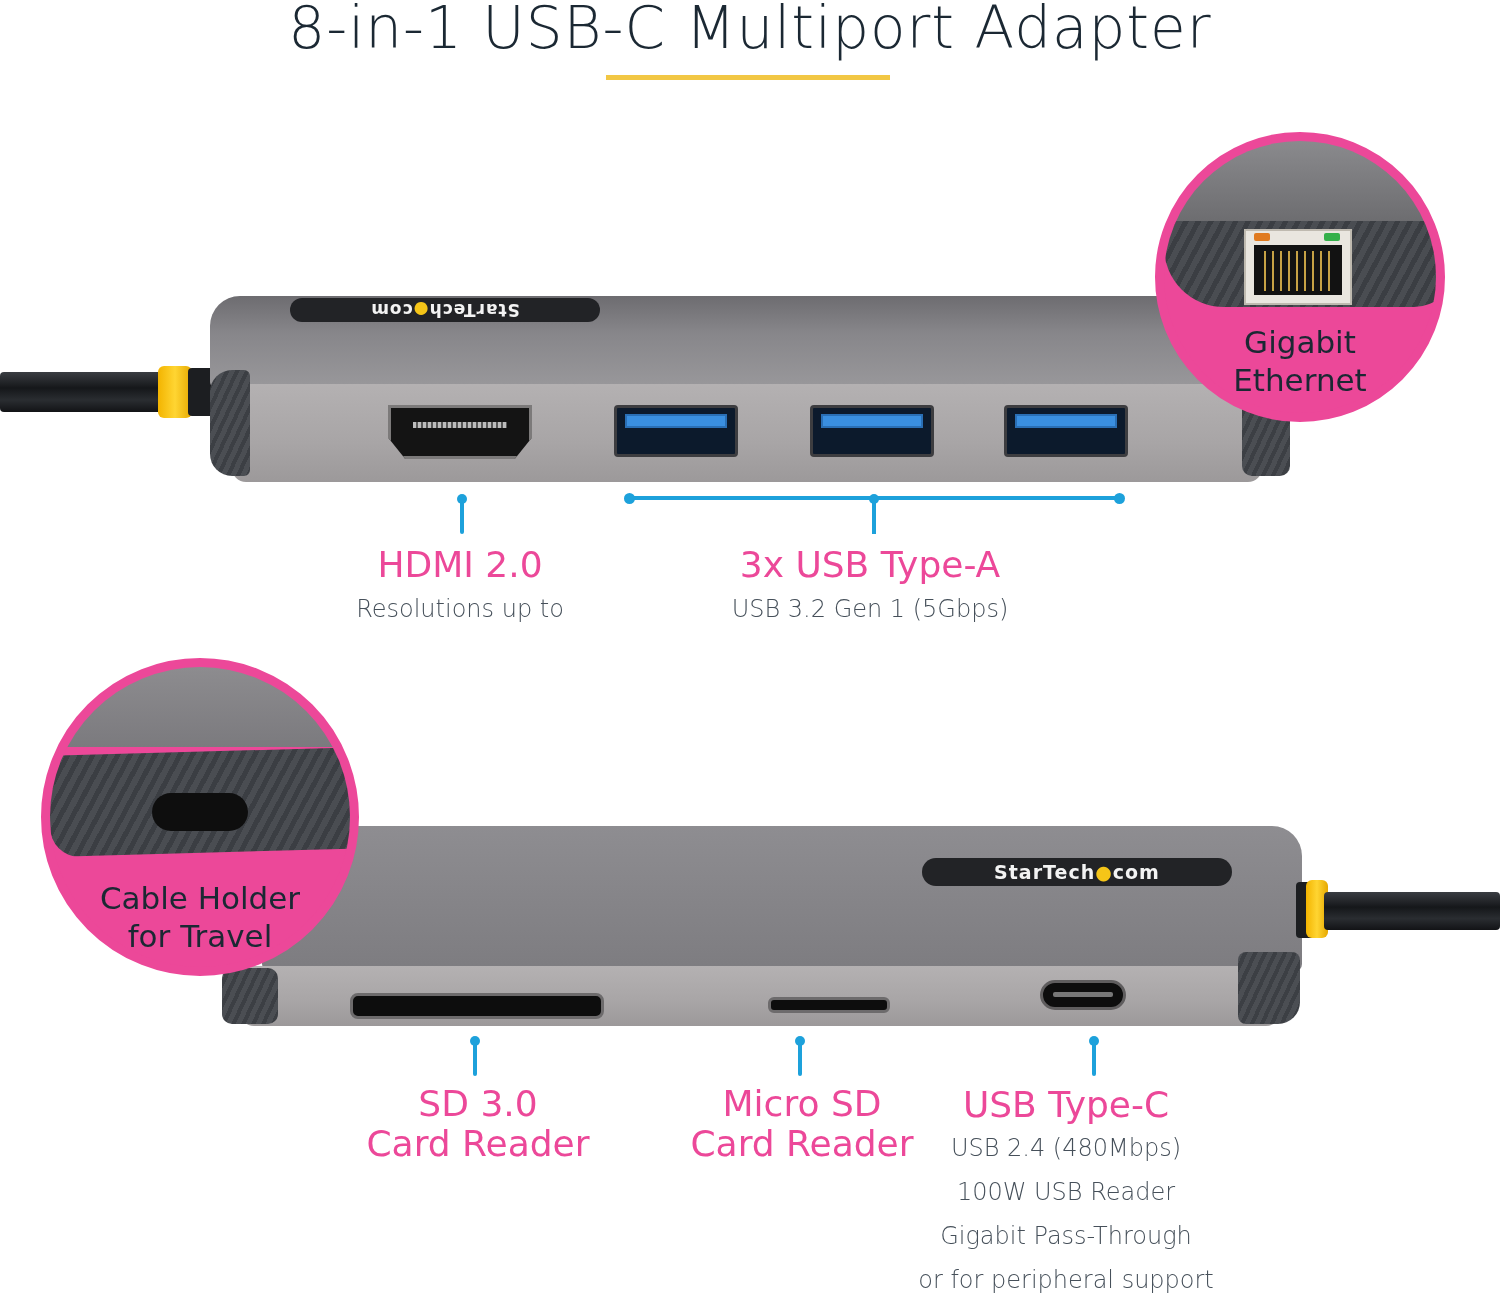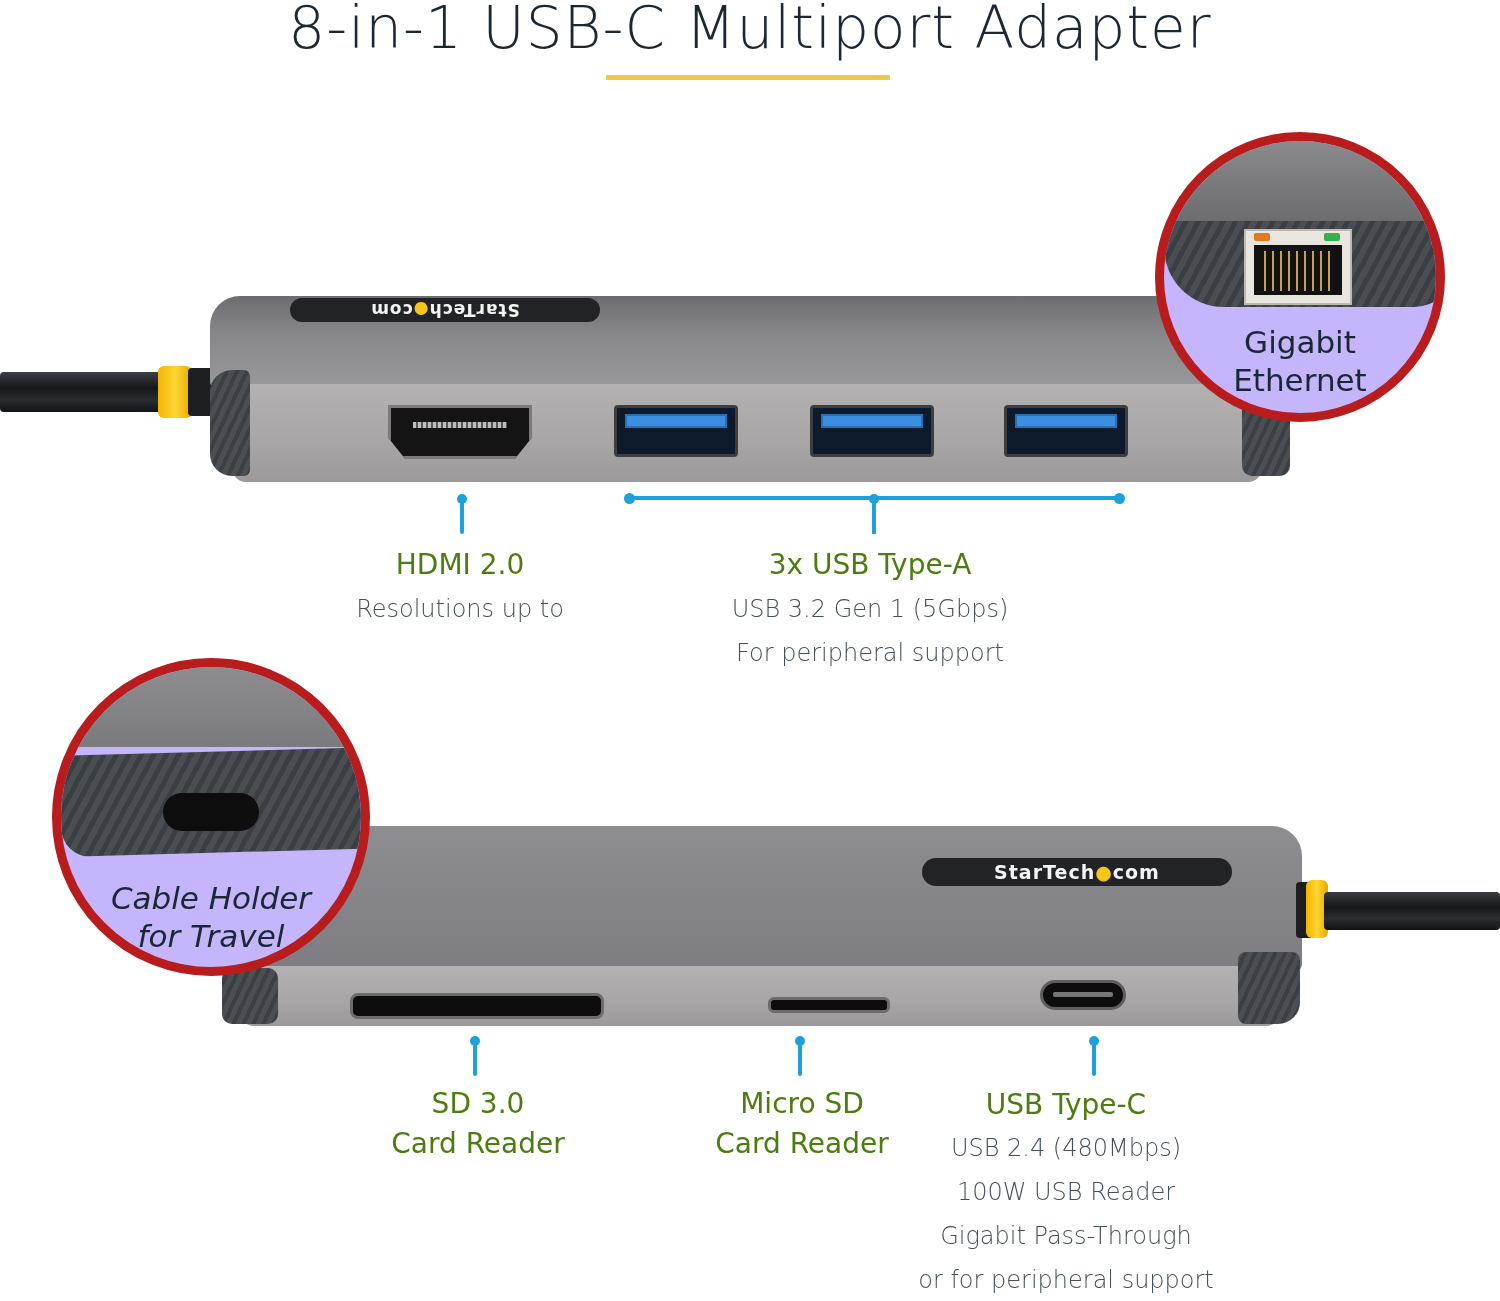--- a/index.html
+++ b/index.html
@@ -3,21 +3,21 @@
 <meta charset="utf-8">
 <style>
   html,body{margin:0;padding:0;background:#ffffff;}
   body{width:1500px;height:1301px;position:relative;overflow:hidden;font-family:"DejaVu Sans","Liberation Sans",sans-serif;color:#1f2a33;}
   .abs{position:absolute;}
   .title{left:0;width:1500px;top:-6px;text-align:center;font-size:58px;font-weight:200;letter-spacing:1px;color:#1b2833;font-family:"DejaVu Sans",sans-serif;}
   .title-rule{left:606px;top:75px;width:284px;height:5px;background:#f2c744;}
 
   
   .cap{position:absolute;text-align:center;font-family:"DejaVu Sans",sans-serif;}
-  .cap .h{font-size:28px;color:#4d7c0f;line-height:44px;font-weight:400;}
+  .cap .h{font-size:36px;color:#ec4899;line-height:44px;font-weight:400;}
   .cap .s{font-size:24px;color:#46505a;line-height:44px;font-weight:200;}
 
   
   .lead{position:absolute;width:4px;background:#1da1db;border-radius:2px;}
   .lead:before{content:"";position:absolute;left:-3px;top:-4px;width:10px;height:10px;border-radius:50%;background:#1da1db;}
   .hbar{position:absolute;height:4px;background:#1da1db;}
   .dot{position:absolute;width:11px;height:11px;border-radius:50%;background:#1da1db;}
 
   
   .cable{position:absolute;height:40px;background:linear-gradient(#3a3d42,#15171a 40%,#2a2d31 70%,#121316);border-radius:4px;}
@@ -33,21 +33,21 @@
 
   .hdmi{position:absolute;background:#141414;border:3px solid #7c7a7a;clip-path:polygon(0 0,100% 0,100% 60%,88% 100%,12% 100%,0 60%);}
   .hdmi-pins{position:absolute;left:22px;right:22px;top:14px;height:6px;background:repeating-linear-gradient(90deg,#bdbdbd 0 3px,#555 3px 5px);}
   .usba{position:absolute;background:#0c1a2c;border:3px solid #3d3d40;border-radius:4px;}
   .usba .tongue{position:absolute;left:8px;right:8px;top:6px;height:14px;background:#3a8fe0;box-shadow:inset 0 0 0 2px #2a6fb5;}
   .slot{position:absolute;background:#0d0d0d;border:3px solid #6d6b6c;}
   .usbc{position:absolute;background:#0d0d0d;border:3px solid #5f5d5e;border-radius:16px;}
   .usbc:after{content:"";position:absolute;left:10px;right:10px;top:9px;height:5px;background:#777;border-radius:2px;}
 
   
-  .inset{position:absolute;border-radius:50%;border:9px solid #b91c1c;overflow:hidden;background:#c4b5fd;box-sizing:border-box;}
+  .inset{position:absolute;border-radius:50%;border:9px solid #ec4899;overflow:hidden;background:#ec4899;box-sizing:border-box;}
   .inset .cap-in{position:absolute;left:0;right:0;text-align:center;font-size:31px;line-height:38px;color:#1b2833;font-family:"DejaVu Sans",sans-serif;}
   .rj45{position:absolute;background:#e9e6df;border:2px solid #bfbab0;}
   .rj45 .hole{position:absolute;left:8px;right:8px;top:14px;bottom:8px;background:#121212;}
   .rj45 .pins{position:absolute;left:18px;right:18px;top:20px;height:40px;background:repeating-linear-gradient(90deg,#c7a245 0 2px,transparent 2px 8px);}
   .led{position:absolute;width:16px;height:8px;border-radius:2px;}
   .ridged{position:absolute;background:repeating-linear-gradient(118deg,#4a4d52 0 6px,#3b3e43 6px 11px);}
 </style>
 </head>
 <body>
 
@@ -100,41 +100,40 @@
 <div class="dot" style="left:1114px;top:493px;"></div>
 <div class="lead" style="left:872px;top:498px;height:36px;border-radius:0;"></div>
 
 <div class="cap" style="left:300px;width:320px;top:543px;">
   <div class="h">HDMI 2.0</div>
   <div class="s">Resolutions up to</div>
 </div>
 <div class="cap" style="left:680px;width:380px;top:543px;">
   <div class="h">3x USB Type-A</div>
   <div class="s">USB 3.2 Gen 1 (5Gbps)</div>
-  <div class="s">For peripheral support</div>
 </div>
 
 <div>
   <div class="dev-top" style="left:262px;top:826px;width:1040px;height:146px;border-radius:10px 30px 8px 8px;background:linear-gradient(#8e8d91,#7d7c80);"></div>
   <div class="logo" style="left:922px;top:858px;width:310px;height:28px;font-size:19px;line-height:28px;">
     <span>StarTech</span><span class="o">●</span><span>com</span>
   </div>
   <div class="dev-face" style="left:240px;top:966px;width:1040px;height:60px;border-radius:0 0 14px 14px;"></div>
   <div class="endcap" style="left:222px;top:968px;width:56px;height:56px;"></div>
   <div class="endcap" style="left:1238px;top:952px;width:62px;height:72px;border-radius:8px 8px 22px 8px;"></div>
   <div class="cable-boot" style="left:1296px;top:882px;width:22px;height:56px;"></div>
   <div class="cable-ring" style="left:1306px;top:880px;width:22px;height:58px;"></div>
   <div class="cable" style="left:1324px;top:892px;width:176px;height:38px;"></div>
 
   <div class="slot" style="left:350px;top:993px;width:248px;height:20px;border-radius:8px;"></div>
   <div class="slot" style="left:768px;top:997px;width:116px;height:10px;border-radius:6px;"></div>
   <div class="usbc" style="left:1040px;top:980px;width:80px;height:24px;"></div>
 </div>
 
-<div class="inset" style="left:52px;top:658px;width:318px;height:318px;font-style:italic;">
+<div class="inset" style="left:41px;top:658px;width:318px;height:318px;">
   <div class="abs" style="left:0;top:0;width:318px;height:80px;background:linear-gradient(#8d8c8f,#7b7a7e);"></div>
   <div class="ridged" style="left:0;top:80px;width:318px;height:110px;border-radius:0 0 30px 30px;clip-path:polygon(0 8%,100% 0,100% 92%,0 100%);"></div>
   <div class="abs" style="left:102px;top:126px;width:96px;height:38px;background:#0e0e0e;border-radius:20px;"></div>
   <div class="cap-in" style="top:212px;">Cable Holder</div>
   <div class="cap-in" style="top:250px;">for Travel</div>
 </div>
 
 <div class="lead" style="left:473px;top:1040px;height:36px;"></div>
 <div class="lead" style="left:798px;top:1040px;height:36px;"></div>
 <div class="lead" style="left:1092px;top:1040px;height:36px;"></div>

